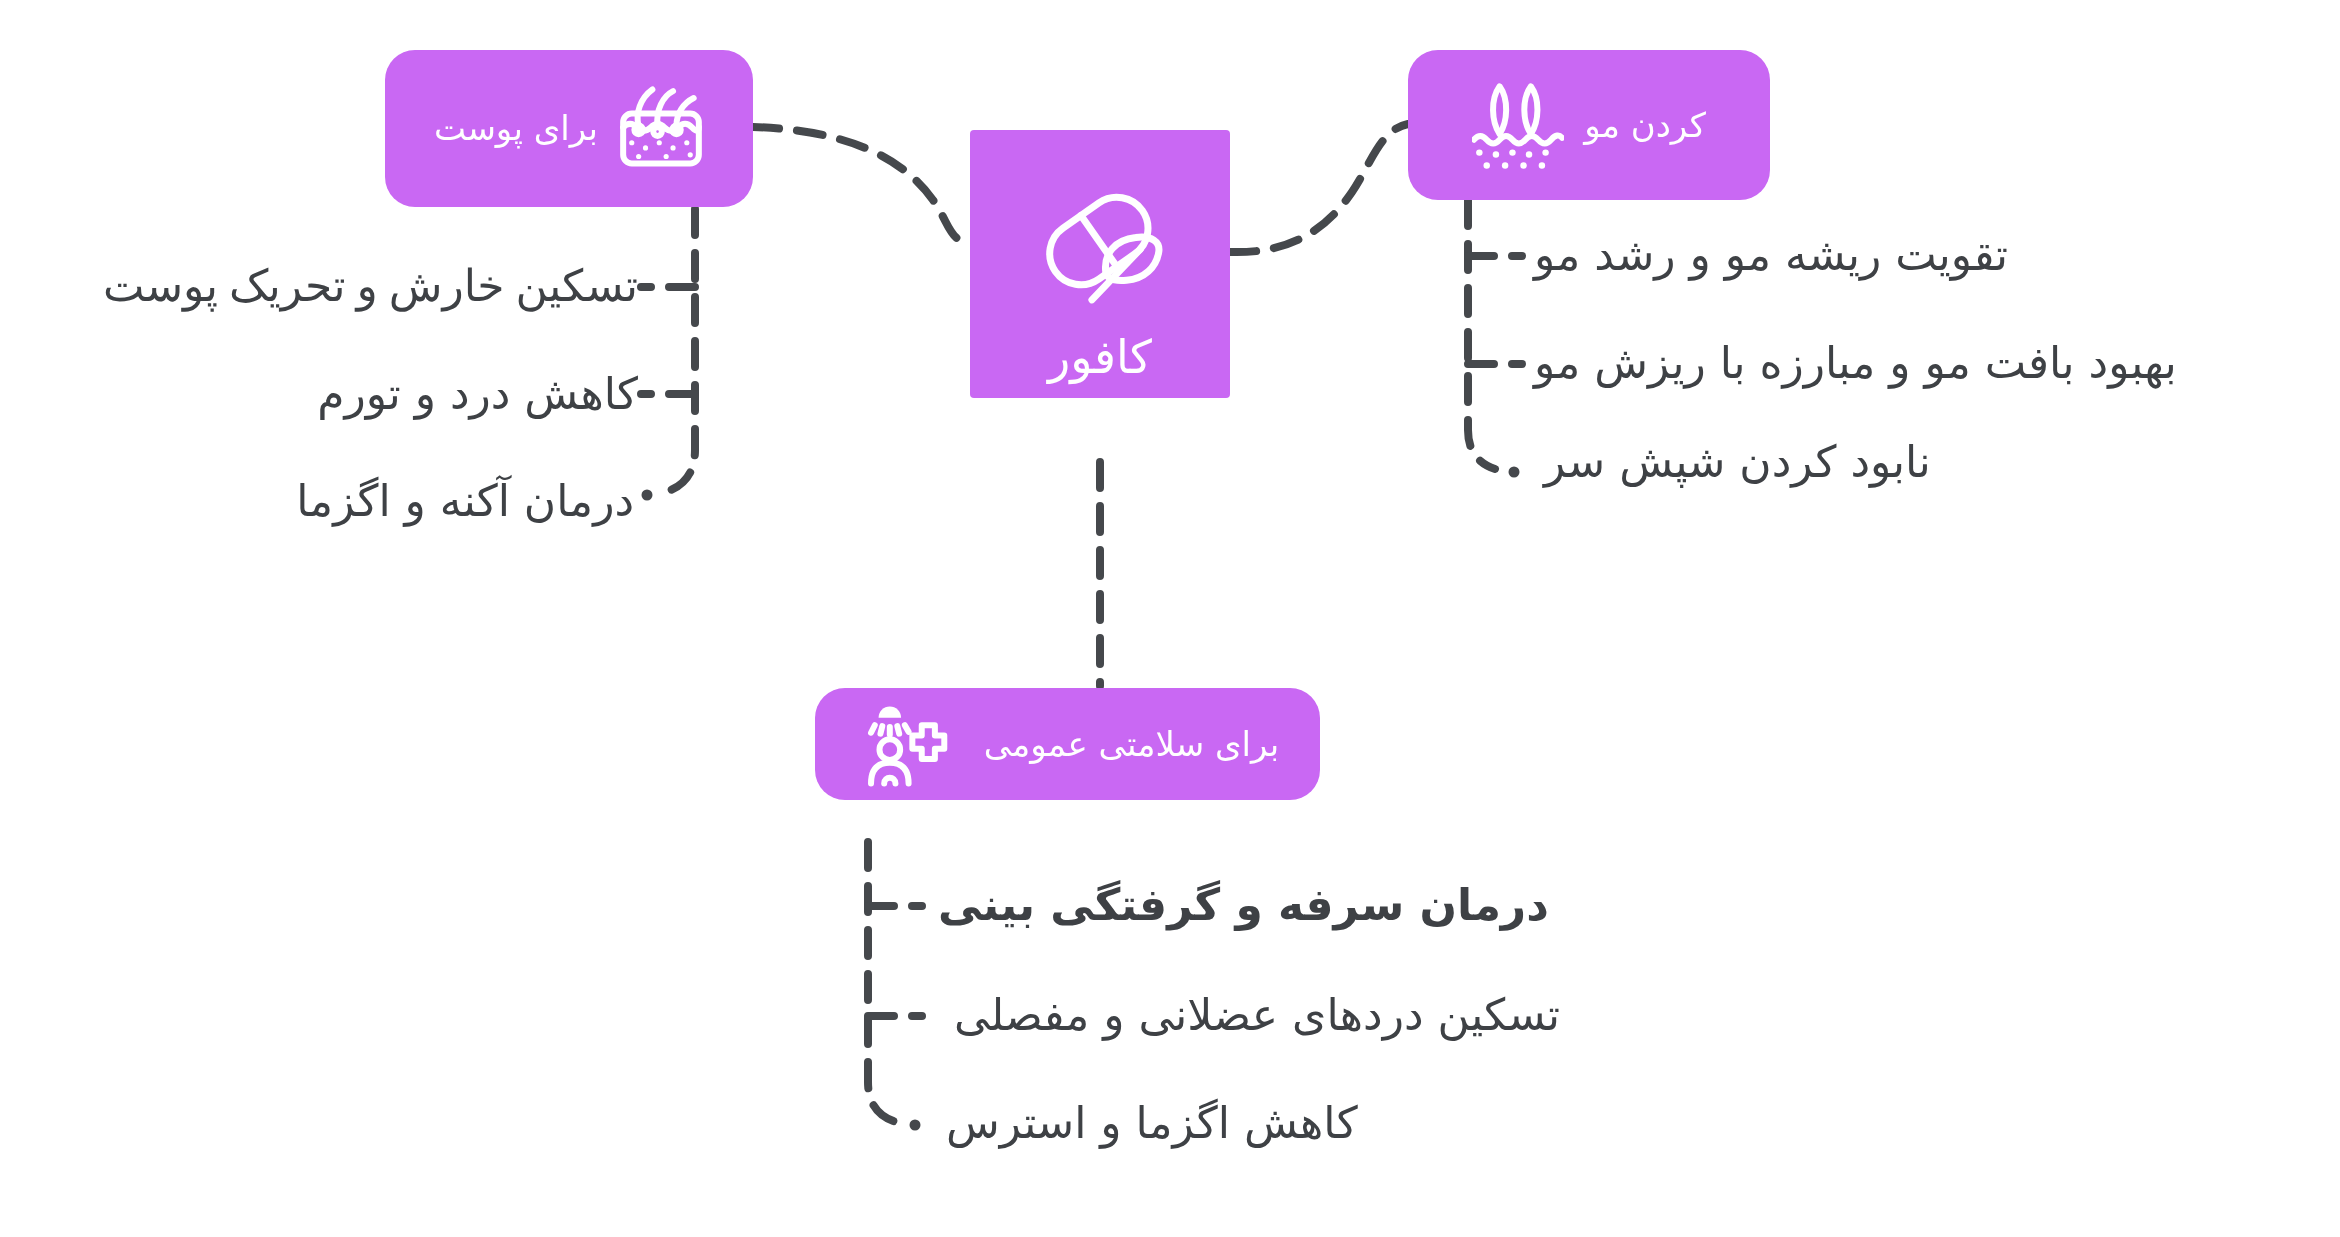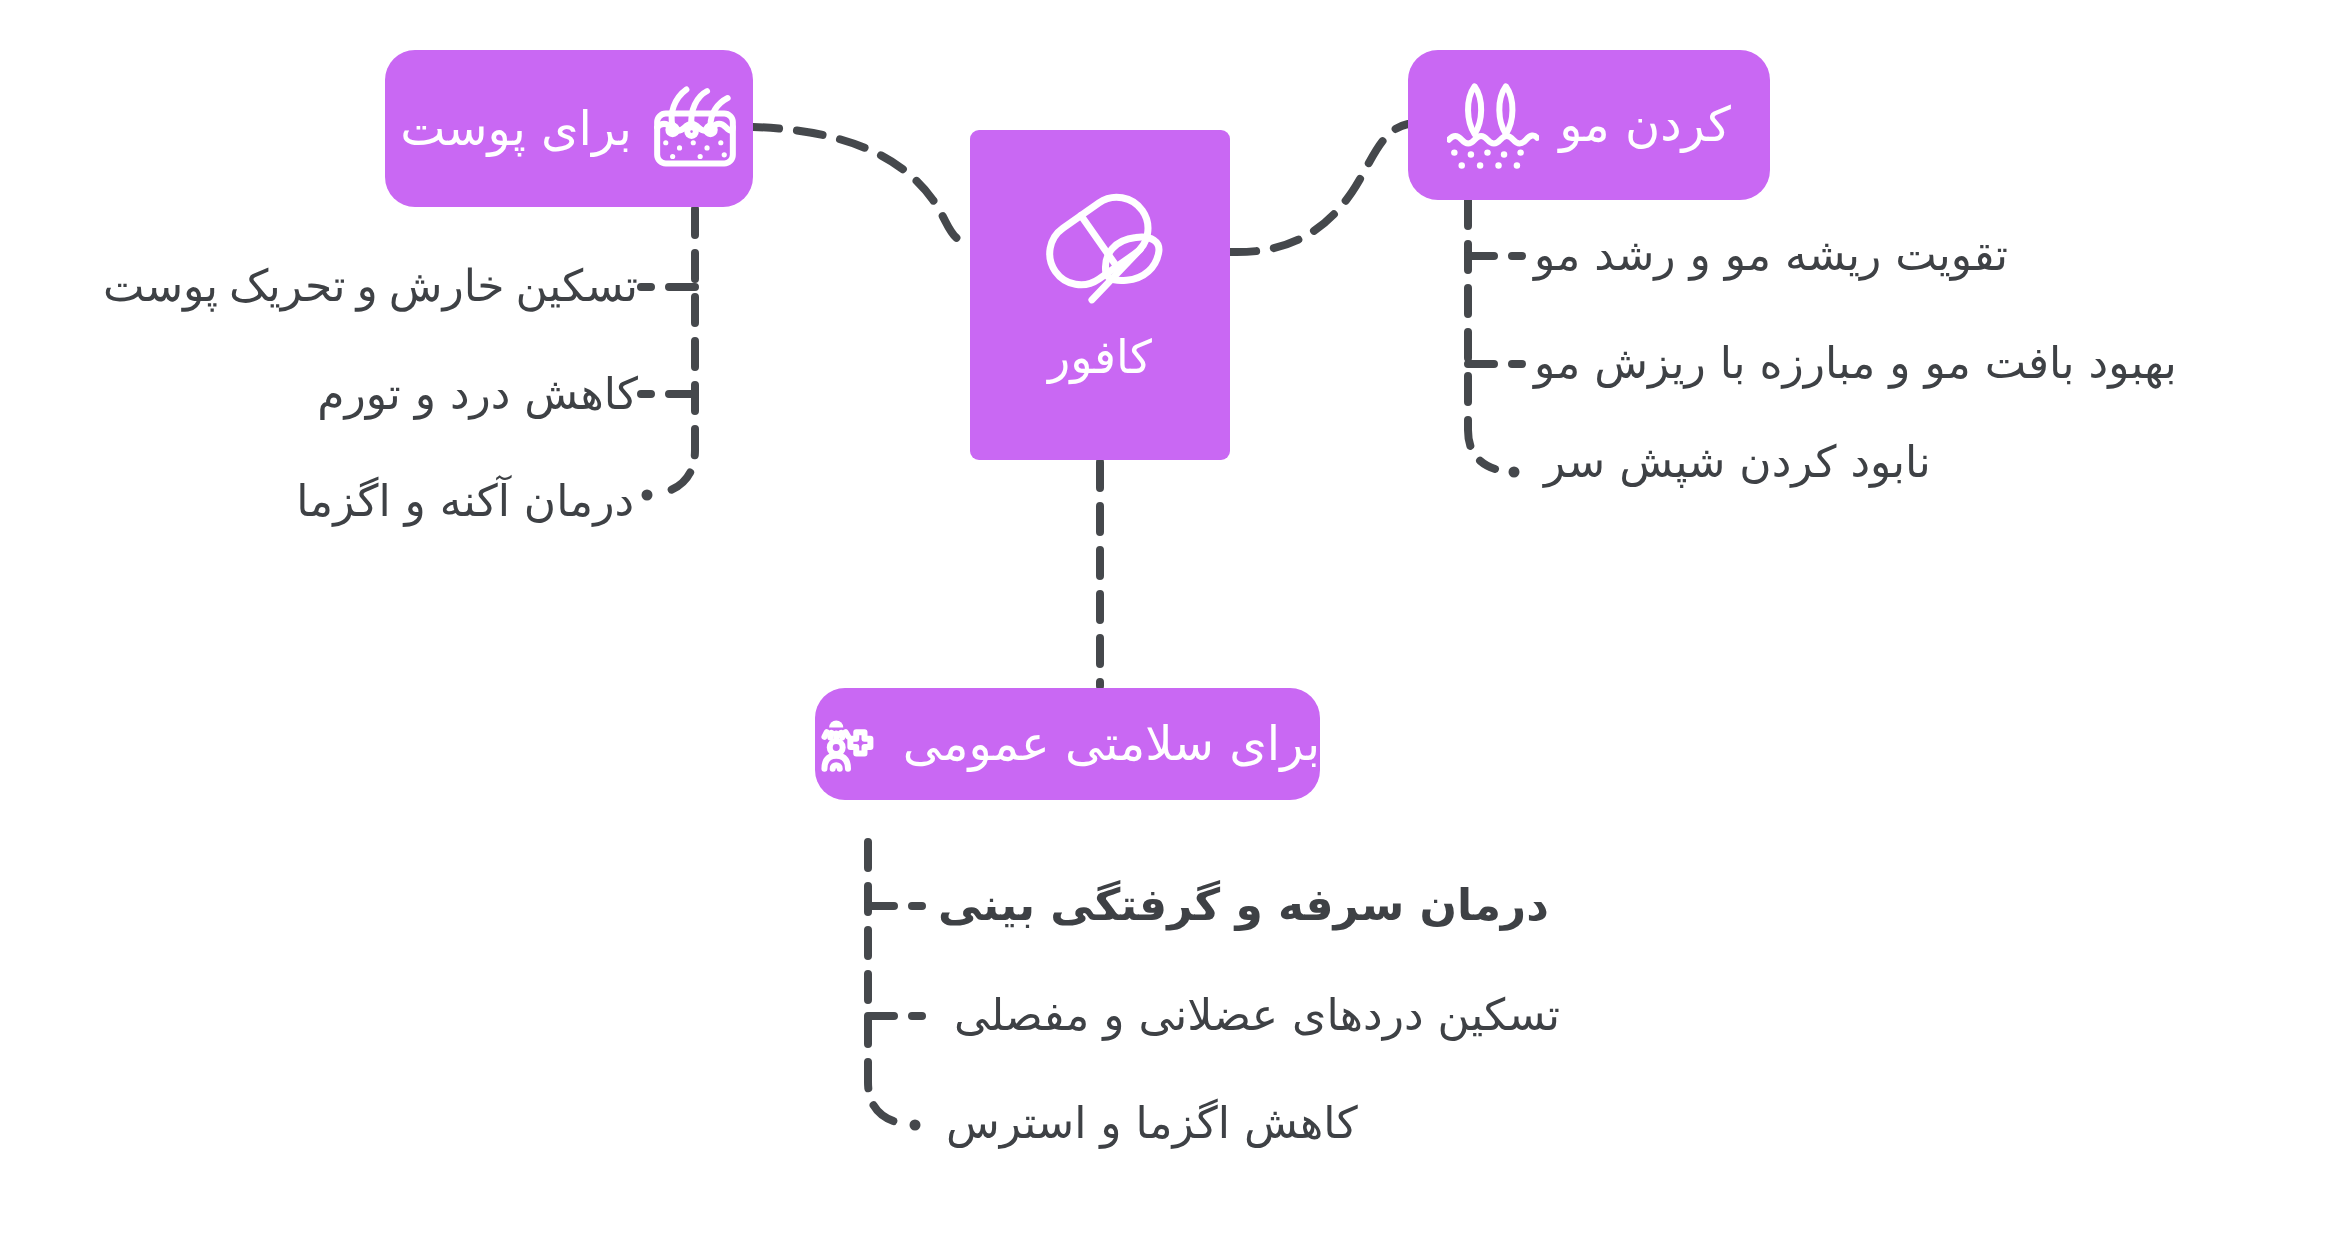--- a/index.html
+++ b/index.html
@@ -17,30 +17,30 @@
     position:absolute;
     background:#c968f3;
     color:#ffffff;
     display:flex;
     align-items:center;
     justify-content:center;
     gap:20px;
     border-radius:30px;
   }
   .box .box-label{
-    font-size:48px;
+    font-size:34px;
     direction:rtl;
     white-space:nowrap;
     line-height:1.2;
   }
   .center-node{
     position:absolute;
-    left:970px;top:130px;width:260px;height:330px;
+    left:970px;top:130px;width:260px;height:268px;
     background:#c968f3;
-    border-radius:9px;
+    border-radius:4px;
     display:flex;flex-direction:column;
     align-items:center;justify-content:flex-start;
     color:#fff;
   }
   .center-node .box-label{
     font-size:46px;direction:rtl;margin-top:14px;line-height:1.2;
   }
   .leaf-text{
     position:absolute;
     font-size:44px;

